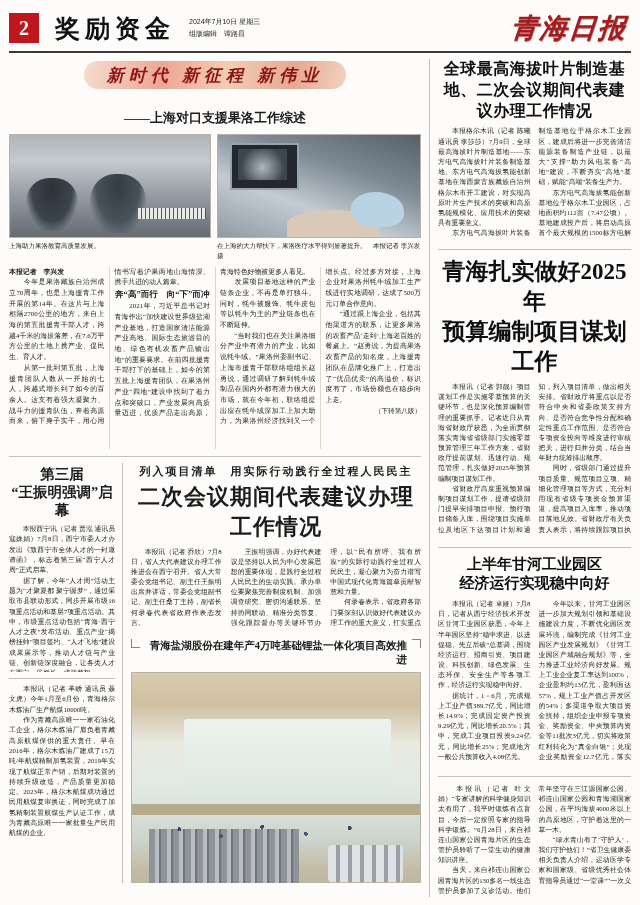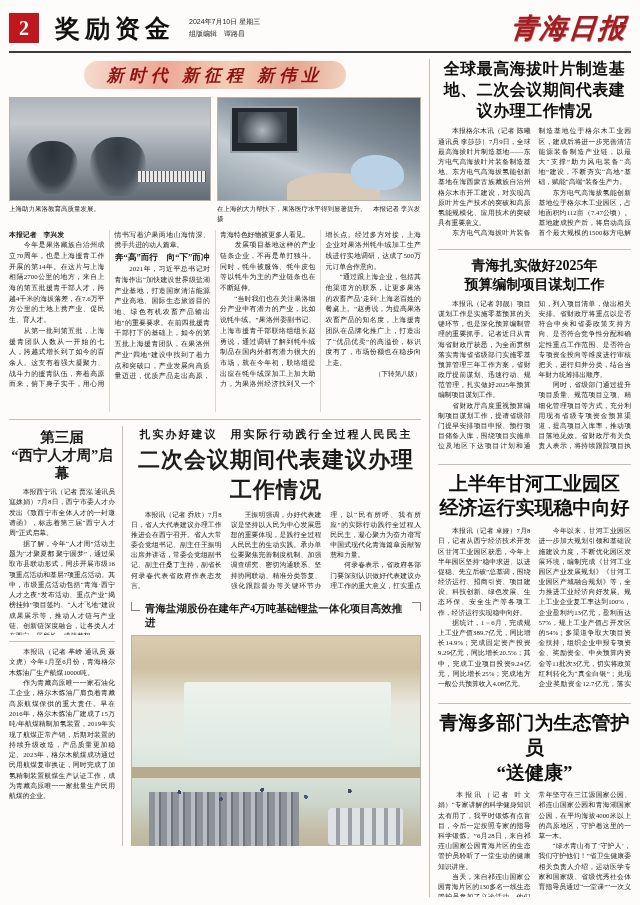--- a/index.html
+++ b/index.html
@@ -29,21 +29,21 @@
 
   
   .content { display:flex; margin-top:6px; height:838px; }
   .left-zone { flex:1 1 auto; padding-right:8px; overflow:hidden; }
   .right-col {
     flex:0 0 202px; border-left:1px solid #c6bfb3; padding-left:8px; overflow:hidden;
   }
 
   
   .banner {
-    width:262px; height:28px; margin:2px auto 8px;
+    width:262px; height:28px; margin:2px auto 20px;
     background:linear-gradient(100deg,#f6ddcf 0%,#eca795 30%,#f3cdb4 55%,#e5a892 80%,#f2d3c0 100%);
     display:flex; align-items:center; justify-content:center;
     font-size:17px; font-weight:bold; font-style:italic; color:#8e1310;
     letter-spacing:5px; border-radius:14px;
   }
   .main-headline {
     text-align:center; font-size:30px; font-weight:900; letter-spacing:1px;
     color:#0f0f0f; line-height:1.15; margin:3px 0 2px;
   }
   .main-subtitle { text-align:center; font-size:13px; font-weight:bold; margin:2px 0 7px; }
@@ -88,40 +88,40 @@
   .mini-div { border-top:1px solid #c6bfb3; margin:6px 0 5px; }
 
   .col-center { flex:1 1 auto; padding-left:8px; overflow:hidden; }
   .kicker { text-align:center; font-size:11px; font-weight:bold; letter-spacing:2px; margin-top:1px; }
   .center-headline { text-align:center; font-size:22px; font-weight:900; letter-spacing:1px; margin:3px 0 5px; }
   .center-body {
     column-count:3; column-gap:9px; height:84px; overflow:hidden;
     font-size:6.8px; line-height:1.5; text-align:justify; white-space:pre-line;
   }
   .pf { margin-top:6px; }
-  .pf-titlebar { position:relative; text-align:left; font-size:10.5px; font-weight:bold; padding:2px 14px; }
+  .pf-titlebar { position:relative; text-align:right; font-size:10.5px; font-weight:bold; padding:2px 14px; }
   .pf-titlebar .cnr { position:absolute; width:9px; height:9px; border-color:#8a8376; }
   .cnr-l { left:0; top:2px; border-left:1.5px solid; border-bottom:1.5px solid; border-color:#8a8376; }
   .cnr-r { right:0; top:2px; border-right:1.5px solid; border-top:1.5px solid; border-color:#8a8376; }
   .pf-photo {
     margin-top:3px; height:232px; border:1px solid #b9b2a6; position:relative; overflow:hidden;
     background:linear-gradient(180deg,#d9cbae 0%,#cfc0a2 14%,#e9e9e0 30%,#e3ebe4 46%,#d8e2da 60%,#cdd5cc 72%,#c2bba4 86%,#b7ae96 100%);
   }
   .pf-photo .pond { position:absolute; left:18%; top:20%; width:72%; height:34%; background:linear-gradient(180deg,#eef2ec,#dde8e2); border-radius:3px; }
   .pf-photo .road { position:absolute; left:0; top:57%; width:100%; height:5%; background:#b7ab8e; }
   .pf-photo .plant { position:absolute; left:6%; bottom:6%; width:52%; height:26%; background:repeating-linear-gradient(90deg,#8e9299 0 6px,#b9bdc2 6px 10px,#6f747b 10px 12px); }
   .pf-photo .tanks { position:absolute; right:6%; bottom:9%; width:26%; height:16%; background:repeating-linear-gradient(90deg,#dfe2e5 0 8px,#9aa0a6 8px 12px); border-radius:4px; }
   .pf-photo .specks { position:absolute; left:10%; top:64%; width:80%; height:10%;
     background:radial-gradient(circle 2px at 8% 40%,#3c4a66 98%,transparent),radial-gradient(circle 2px at 26% 70%,#41536f 98%,transparent),radial-gradient(circle 2px at 44% 30%,#3c4a66 98%,transparent),radial-gradient(circle 2px at 63% 60%,#49597a 98%,transparent),radial-gradient(circle 2px at 82% 35%,#3c4a66 98%,transparent); }
 
   
   .ra-head { text-align:center; font-weight:900; line-height:1.3; color:#0f0f0f; }
   .ra-head-a { font-size:16px; letter-spacing:0.5px; }
-  .ra-head-b { font-size:14px; margin-top:2px; }
-  .ra-head-c { font-size:19px; }
+  .ra-head-b { font-size:23px; margin-top:2px; }
+  .ra-head-c { font-size:15px; }
   .ra-head-d { font-size:19px; }
   .ra-deck { text-align:center; font-size:10.5px; font-weight:bold; line-height:1.5; margin-top:4px; white-space:pre-line; }
   .ra-body {
     margin-top:5px; column-count:2; column-gap:8px;
     font-size:6.8px; line-height:1.5; text-align:justify; white-space:pre-line; overflow:hidden;
   }
   .rb-a { height:116px; }
   .rb-b { height:158px; }
   .rb-c { height:170px; }
   .rb-d { height:118px; }
@@ -142,20 +142,21 @@
     <div class="masthead">青海日报</div>
   </div>
   <div class="hdr-rule"></div>
 
   <div class="content">
 
     <div class="left-zone">
 
       <div>
         <div class="banner">新时代 新征程 新伟业</div>
+        <div class="main-subtitle">——上海对口支援果洛工作综述</div>
 
         <div class="photos">
           <div class="photo photo-classroom">
             <div class="blob1"></div>
             <div class="blob2"></div>
             <div class="keys"></div>
           </div>
           <div class="photo photo-medical">
             <div class="monitor"></div>
             <div class="screen"></div>
@@ -179,30 +180,30 @@
 　　“通过跟上海企业，包括其他渠道方的联系，让更多果洛的农畜产品‘走到’上海老百姓的餐桌上。”赵勇说，为提高果洛农畜产品的知名度，上海援青团队在品牌化推广上，打造出了“优品优卖”的高溢价，标识度有了，市场份额也在稳步向上走。</p>
           <p class="continued">（下转第八版）</p>
         </div>
       </div>
 
       <div class="h-div"></div>
 
       <div class="lower">
         <div class="col-narrow">
           <div class="mini-head" style="white-space:pre-line;">第三届
-“西宁人才周”启幕</div>
+“王振明强调”启幕</div>
           <div class="mini-body mini-body-1">　　本报西宁讯（记者 贾泓 通讯员 寇姝娟）7月8日，西宁市委人才办发出《致西宁市全体人才的一封邀请函》，标志着第三届“西宁人才周”正式启幕。
 　　据了解，今年“人才周”活动主题为“才聚夏都 聚宁圆梦”，通过采取市县联动形式，同步开展市级16项重点活动和基层7项重点活动。其中，市级重点活动包括“青海·西宁人才之夜”发布活动、重点产业“揭榜挂帅”项目签约、“人才飞地”建设成果展示等，推动人才链与产业链、创新链深度融合，让各类人才在西宁一展所长、成就梦想。</div>
           <div class="mini-div"></div>
           <div class="mini-body mini-body-2">　　本报讯（记者 芈峤 通讯员 聂文虎）今年1月至6月份，青海格尔木炼油厂生产航煤10000吨。
 　　作为青藏高原唯一一家石油化工企业，格尔木炼油厂肩负着青藏高原航煤保供的重大责任。早在2016年，格尔木炼油厂建成了15万吨/年航煤精制加氢装置，2019年实现了航煤正常产销，后期对装置的持续升级改造，产品质量更加稳定。2023年，格尔木航煤成功通过民用航煤复审换证，同时完成了加氢精制装置航煤生产认证工作，成为青藏高原唯一一家批量生产民用航煤的企业。</div>
         </div>
 
         <div class="col-center">
-          <div class="kicker">扎实办好建议　用实际行动践行全过程人民民主</div>
+          <div class="kicker">列入项目清单　用实际行动践行全过程人民民主</div>
           <div class="center-headline">二次会议期间代表建议办理工作情况</div>
           <div class="center-body">　　本报讯（记者 乔欣）7月8日，省人大代表建议办理工作推进会在西宁召开。省人大常委会党组书记、副主任王振明出席并讲话，常委会党组副书记、副主任桑丁主持，副省长何录春代表省政府作表态发言。
 　　王振明强调，办好代表建议是坚持以人民为中心发展思想的重要体现，是践行全过程人民民主的生动实践。承办单位要聚焦完善制度机制、加强调查研究、密切沟通联系、坚持协同联动、精准分类答复、强化跟踪督办等关键环节办理，以“民有所呼、我有所应”的实际行动践行全过程人民民主，凝心聚力为奋力谱写中国式现代化青海篇章贡献智慧和力量。
 　　何录春表示，省政府各部门要深刻认识做好代表建议办理工作的重大意义，扛实重点建议，深化成果转化，全力以赴办理好每一件代表建议，以高质量办理成效助力青海生态保护和高质量发展取得更大进展。
 　　会议通报了省十四届人大一次、二次会议期间代表建议办理工作情况，部分建议承办单位作交流发言。省委、省人大相关部门，省政府、省法院、省检察院及承办单位负责同志，部分省人大代表参加会议。</div>
 
           <div class="pf">
             <div class="pf-titlebar">
               <span class="cnr cnr-l"></span>
               <span>青海盐湖股份在建年产4万吨基础锂盐一体化项目高效推进</span>
@@ -235,20 +236,18 @@
 　　同时，省级部门通过提升项目质量、规范项目立项、精细化管理项目等方式，充分利用现有省级专项资金预算渠道，提高项目入库率，推动项目落地见效。省财政厅有关负责人表示，将持续跟踪项目执行和支出进度，切实提高财政资金使用效益。</div>
       <div class="ra-div"></div>
 
       <div class="ra-head ra-head-c" style="white-space:pre-line;">上半年甘河工业园区
 经济运行实现稳中向好</div>
       <div class="ra-body rb-c">　　本报讯（记者 卓娅）7月8日，记者从西宁经济技术开发区甘河工业园区获悉，今年上半年园区坚持“稳中求进、以进促稳、先立后破”总基调，围绕经济运行、招商引资、项目建设、科技创新、绿色发展、生态环保、安全生产等各项工作，经济运行实现稳中向好。
 　　据统计，1－6月，完成规上工业产值389.7亿元，同比增长14.9%；完成固定资产投资9.29亿元，同比增长20.5%；其中，完成工业项目投资9.24亿元，同比增长25%；完成地方一般公共预算收入4.08亿元。
 　　今年以来，甘河工业园区进一步加大规划引领和基础设施建设力度，不断优化园区发展环境，编制完成《甘河工业园区产业发展规划》《甘河工业园区产城融合规划》等，全力推进工业经济向好发展。规上工业企业复工率达到100%，企业盈利约13亿元，盈利面达57%，规上工业产值占开发区的54%；多渠道争取大项目资金扶持，组织企业申报专项资金、奖励资金、中央预算内资金等11批次3亿元，切实将政策红利转化为“真金白银”；兑现企业奖励资金12.7亿元，落实税费减免2.28亿元，有效缓解企业生产资金压力；协调14家上下游企业完成产品对接47万吨，对接金额达91亿元。另外，中复神鹰、青海百通等企业完成进出口额1.47亿元，同比增长143%，实现外贸进出口成倍增长。</div>
       <div class="ra-div"></div>
 
-      <div class="ra-head ra-head-d" style="white-space:pre-line;">青海多部门为生态管护员
-“送健康”</div>
       <div class="ra-body rb-d">　　本报讯（记者 叶文娟）“专家讲解的科学健身知识太有用了，我平时锻炼有点盲目，今后一定按照专家的指导科学锻炼。”6月28日，来自祁连山国家公园青海片区的生态管护员聆听了一堂生动的健康知识讲座。
 　　当天，来自祁连山国家公园青海片区的130多名一线生态管护员参加了义诊活动。他们常年坚守在三江源国家公园、祁连山国家公园和青海湖国家公园，在平均海拔4000米以上的高原地区，守护着这里的一草一木。
 　　“绿水青山有了‘守护人’，我们守护他们！”省卫生健康委相关负责人介绍，运动医学专家和国家级、省级优秀社会体育指导员通过“一堂课”“一次义诊”等方式，把健康知识和贴心服务送到生态管护员身边。</div>
     </div>
   </div>
 </div>
 
 </body></html>

